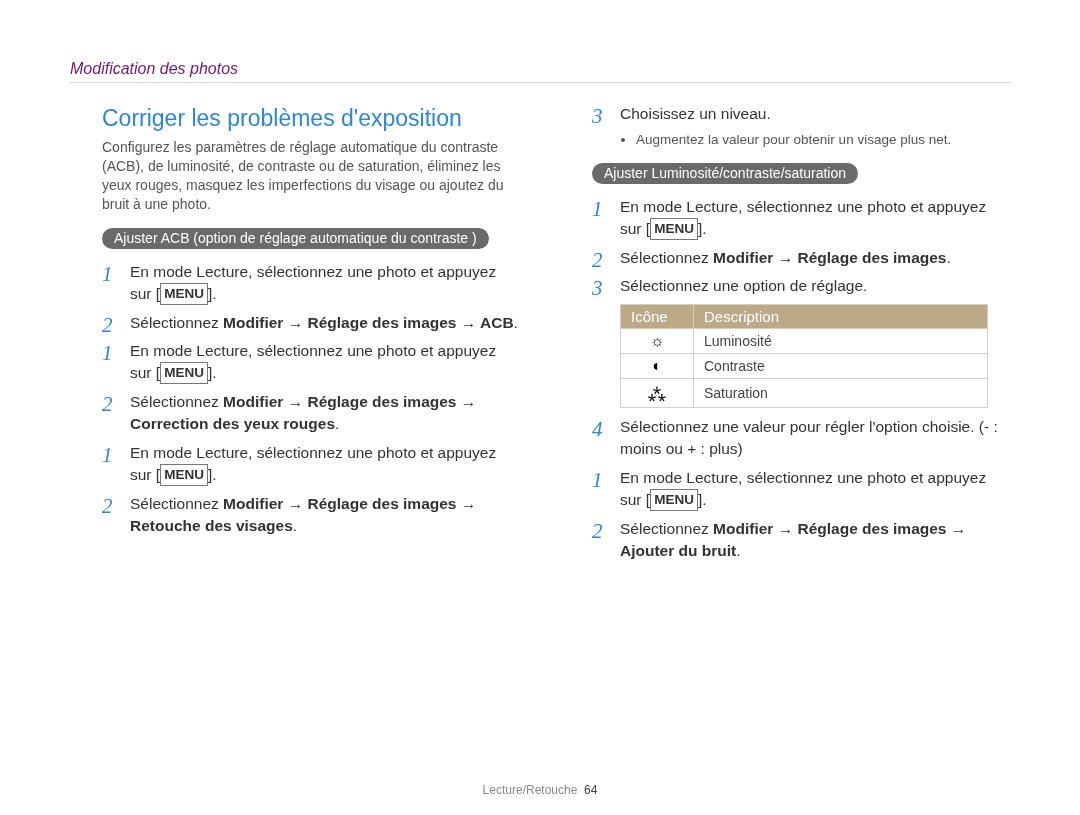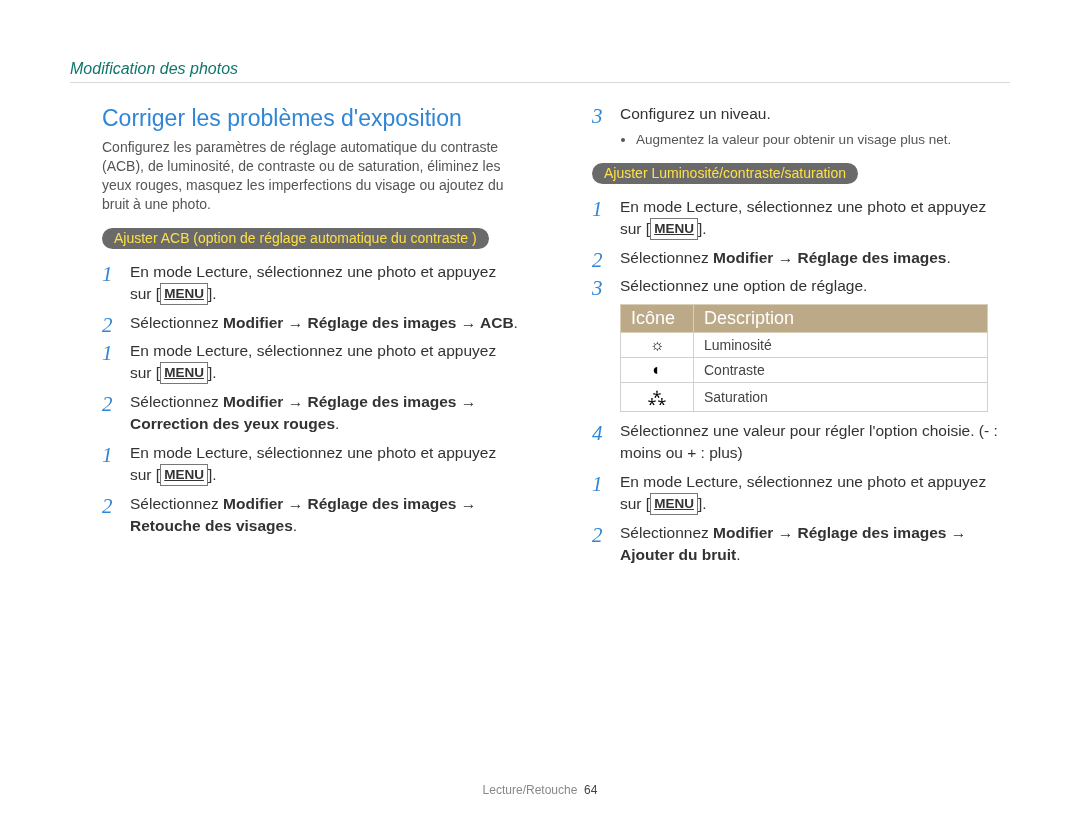--- a/index.html
+++ b/index.html
@@ -11,21 +11,21 @@
     font-size: 15px;
   }
   .page {
     width: 1080px;
     height: 815px;
     position: relative;
     box-sizing: border-box;
     padding: 60px 70px 0 70px;
   }
   .breadcrumb {
-    color: #0f766e;
+    color: #701a75;
     font-size: 16px;
     font-style: italic;
     border-bottom: 1px solid #d8d8d8;
     padding-bottom: 4px;
   }
   .columns {
     display: flex;
     gap: 40px;
     margin-top: 14px;
   }
@@ -41,21 +41,21 @@
     font-weight: 400;
   }
   .intro {
     font-size: 14px;
     line-height: 1.35;
     color: #555;
   }
   .pill {
     display: inline-block;
     background: #6a6a6a;
-    color: #fde047;
+    color: #ffffff;
     border-radius: 11px;
     padding: 2px 12px 3px 12px;
     font-size: 14px;
     margin: 14px 0 6px 0;
   }
   ol.steps {
     list-style: none;
     padding: 0;
     margin: 0;
     counter-reset: step;
@@ -79,21 +79,20 @@
     font-size: 21px;
     font-family: Georgia, 'Times New Roman', serif;
   }
   .menu-btn {
     display: inline-block;
     border: 1px solid #777;
     padding: 0 3px;
     font-weight: bold;
     font-size: 13.5px;
     vertical-align: 1px;
-    text-decoration: underline;
   }
   .bold { font-weight: bold; }
   .bullets {
     margin: 2px 0 0 0;
     padding-left: 44px;
   }
   .bullets li {
     font-size: 13.5px;
     color: #555;
     line-height: 1.3;
@@ -104,21 +103,21 @@
     margin: 4px 0 8px 28px;
     font-size: 14px;
   }
   table.opt th {
     background: #bba987;
     color: #fff;
     text-align: left;
     font-weight: normal;
     padding: 3px 10px;
     border: 1px solid #d9cfb9;
-    font-size: 18px;
+    font-size: 15px;
   }
   table.opt td {
     border: 1px solid #d0d0d0;
     padding: 3px 10px;
     color: #444;
   }
   table.opt td.icon {
     width: 52px;
     text-align: center;
     font-size: 16px;
@@ -180,21 +179,21 @@
         </li>
       </ol>
 
     </div>
 
     <div class="col">
 
       
       <ol class="steps" style="counter-reset: step 2;">
         <li>
-          <span>Configurez un niveau.</span>
+          <span>Choisissez un niveau.</span>
         </li>
       </ol>
       <ul class="bullets">
         <li>Augmentez la valeur pour obtenir un visage plus net.</li>
       </ul>
 
       
       <div class="pill">Ajuster Luminosité/contraste/saturation</div>
       <ol class="steps">
         <li>

